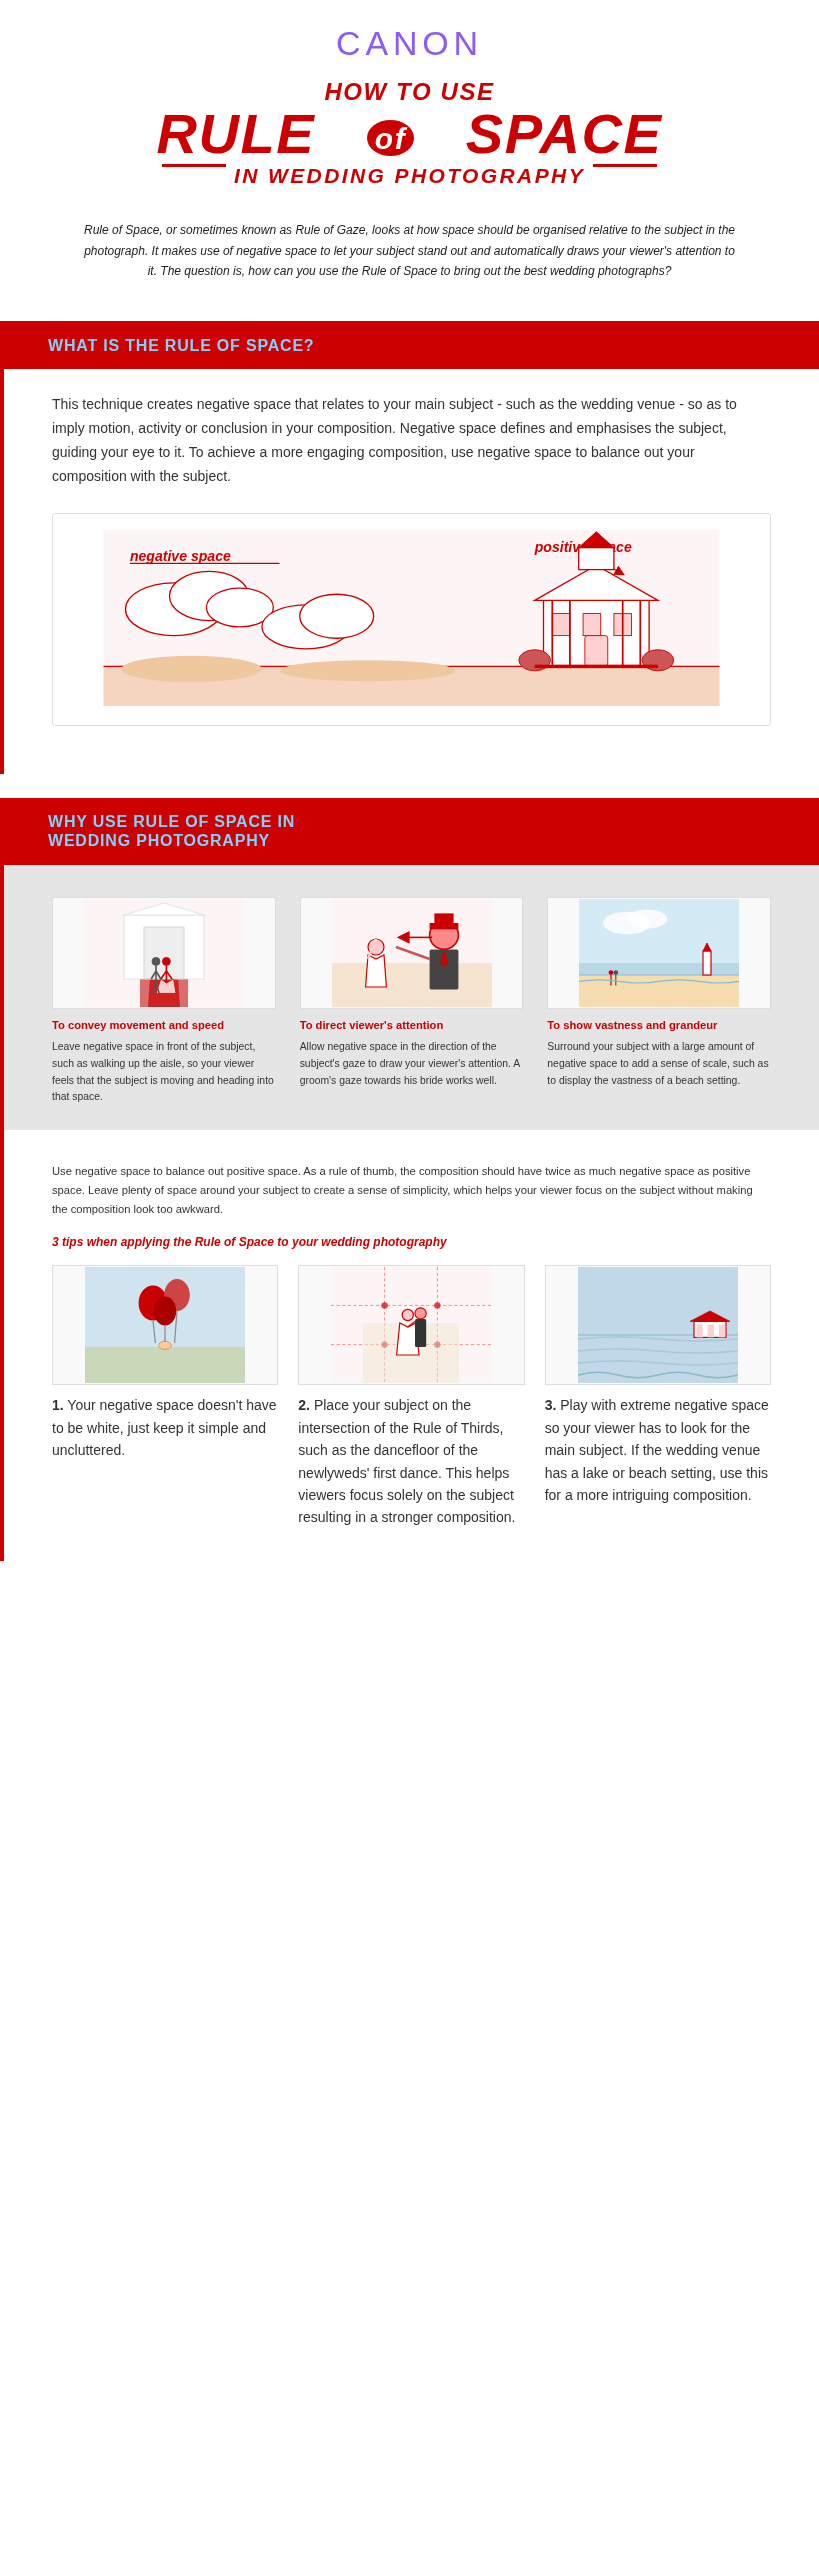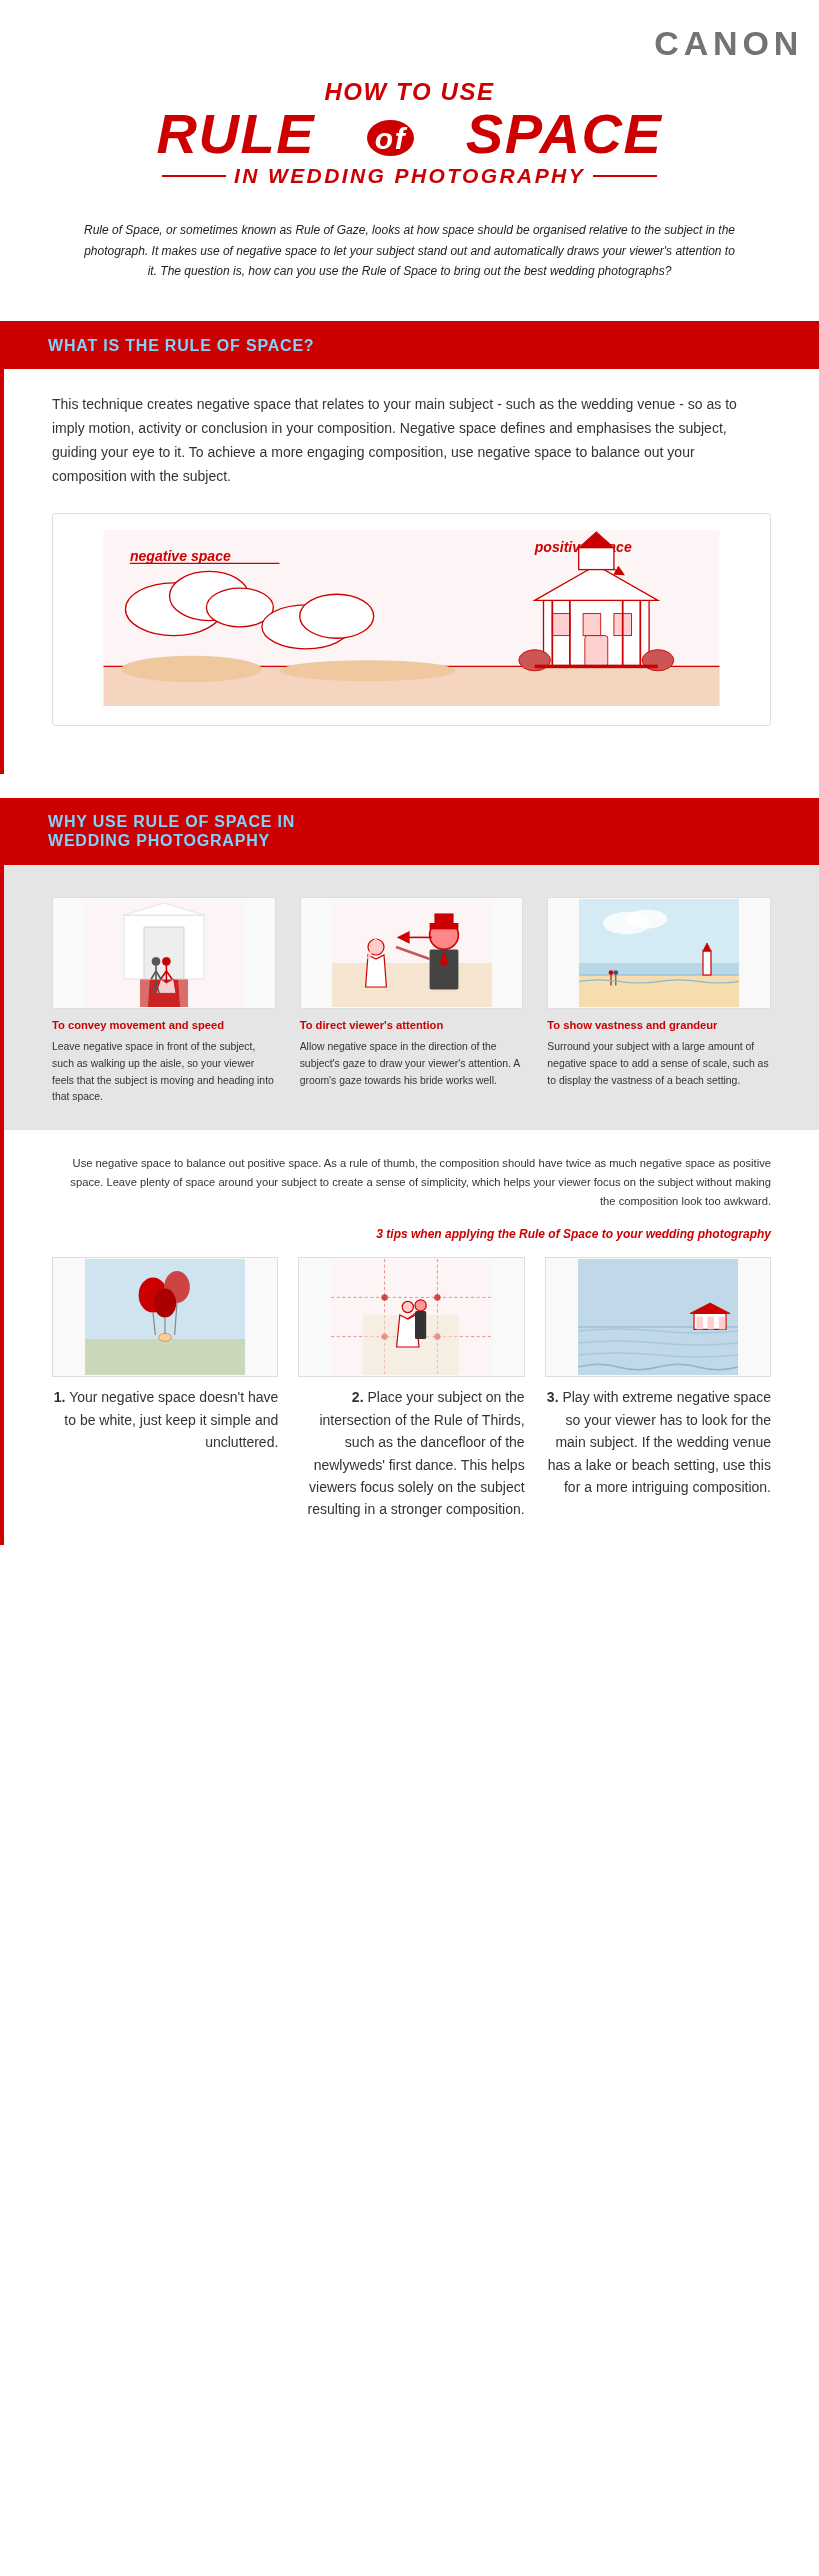--- a/index.html
+++ b/index.html
@@ -10,44 +10,43 @@
       margin: 0 auto;
     }
 
     
     .header {
       text-align: center;
       padding: 24px 16px 8px;
     }
     .canon-logo {
       font-size: 34px;
-      font-weight: 700;
-      color: #737373;
+      font-weight: 400;
+      color: #8b5cf6;
       letter-spacing: 4.8px;
       font-family: Arial Black, sans-serif;
-      text-align: right;
     }
 
     
     .title-section {
       text-align: center;
       padding: 8px 48px 16px;
       position: relative;
     }
     .red-line {
       display: inline-block;
       width: 64px;
       height: 2.4px;
       background: #cc0000;
       vertical-align: middle;
       margin: 0 8px;
     }
     .title-row-with-lines {
       display: flex;
-      align-items: center;
+      align-items: flex-start;
       justify-content: center;
     }
 
     
     .intro-text {
       text-align: center;
       padding: 16px 80px;
       font-size: 12px;
       line-height: 1.7;
       color: #222;
@@ -131,24 +130,23 @@
       line-height: 1.3;
     }
     .column-text {
       font-size: 10.4px;
       line-height: 1.6;
       color: #333;
     }
 
     
     .how-to-content {
-      padding: 24px 48px;
+      padding: 32px 48px;
       background: #fff;
       border-left: 4.8px solid #cc0000;
-      text-align: right;
     }
     .how-to-intro {
       font-size: 11.2px;
       line-height: 1.7;
       color: #333;
       margin-bottom: 16px;
     }
     .tips-title {
       color: #cc0000;
       font-weight: 700;

